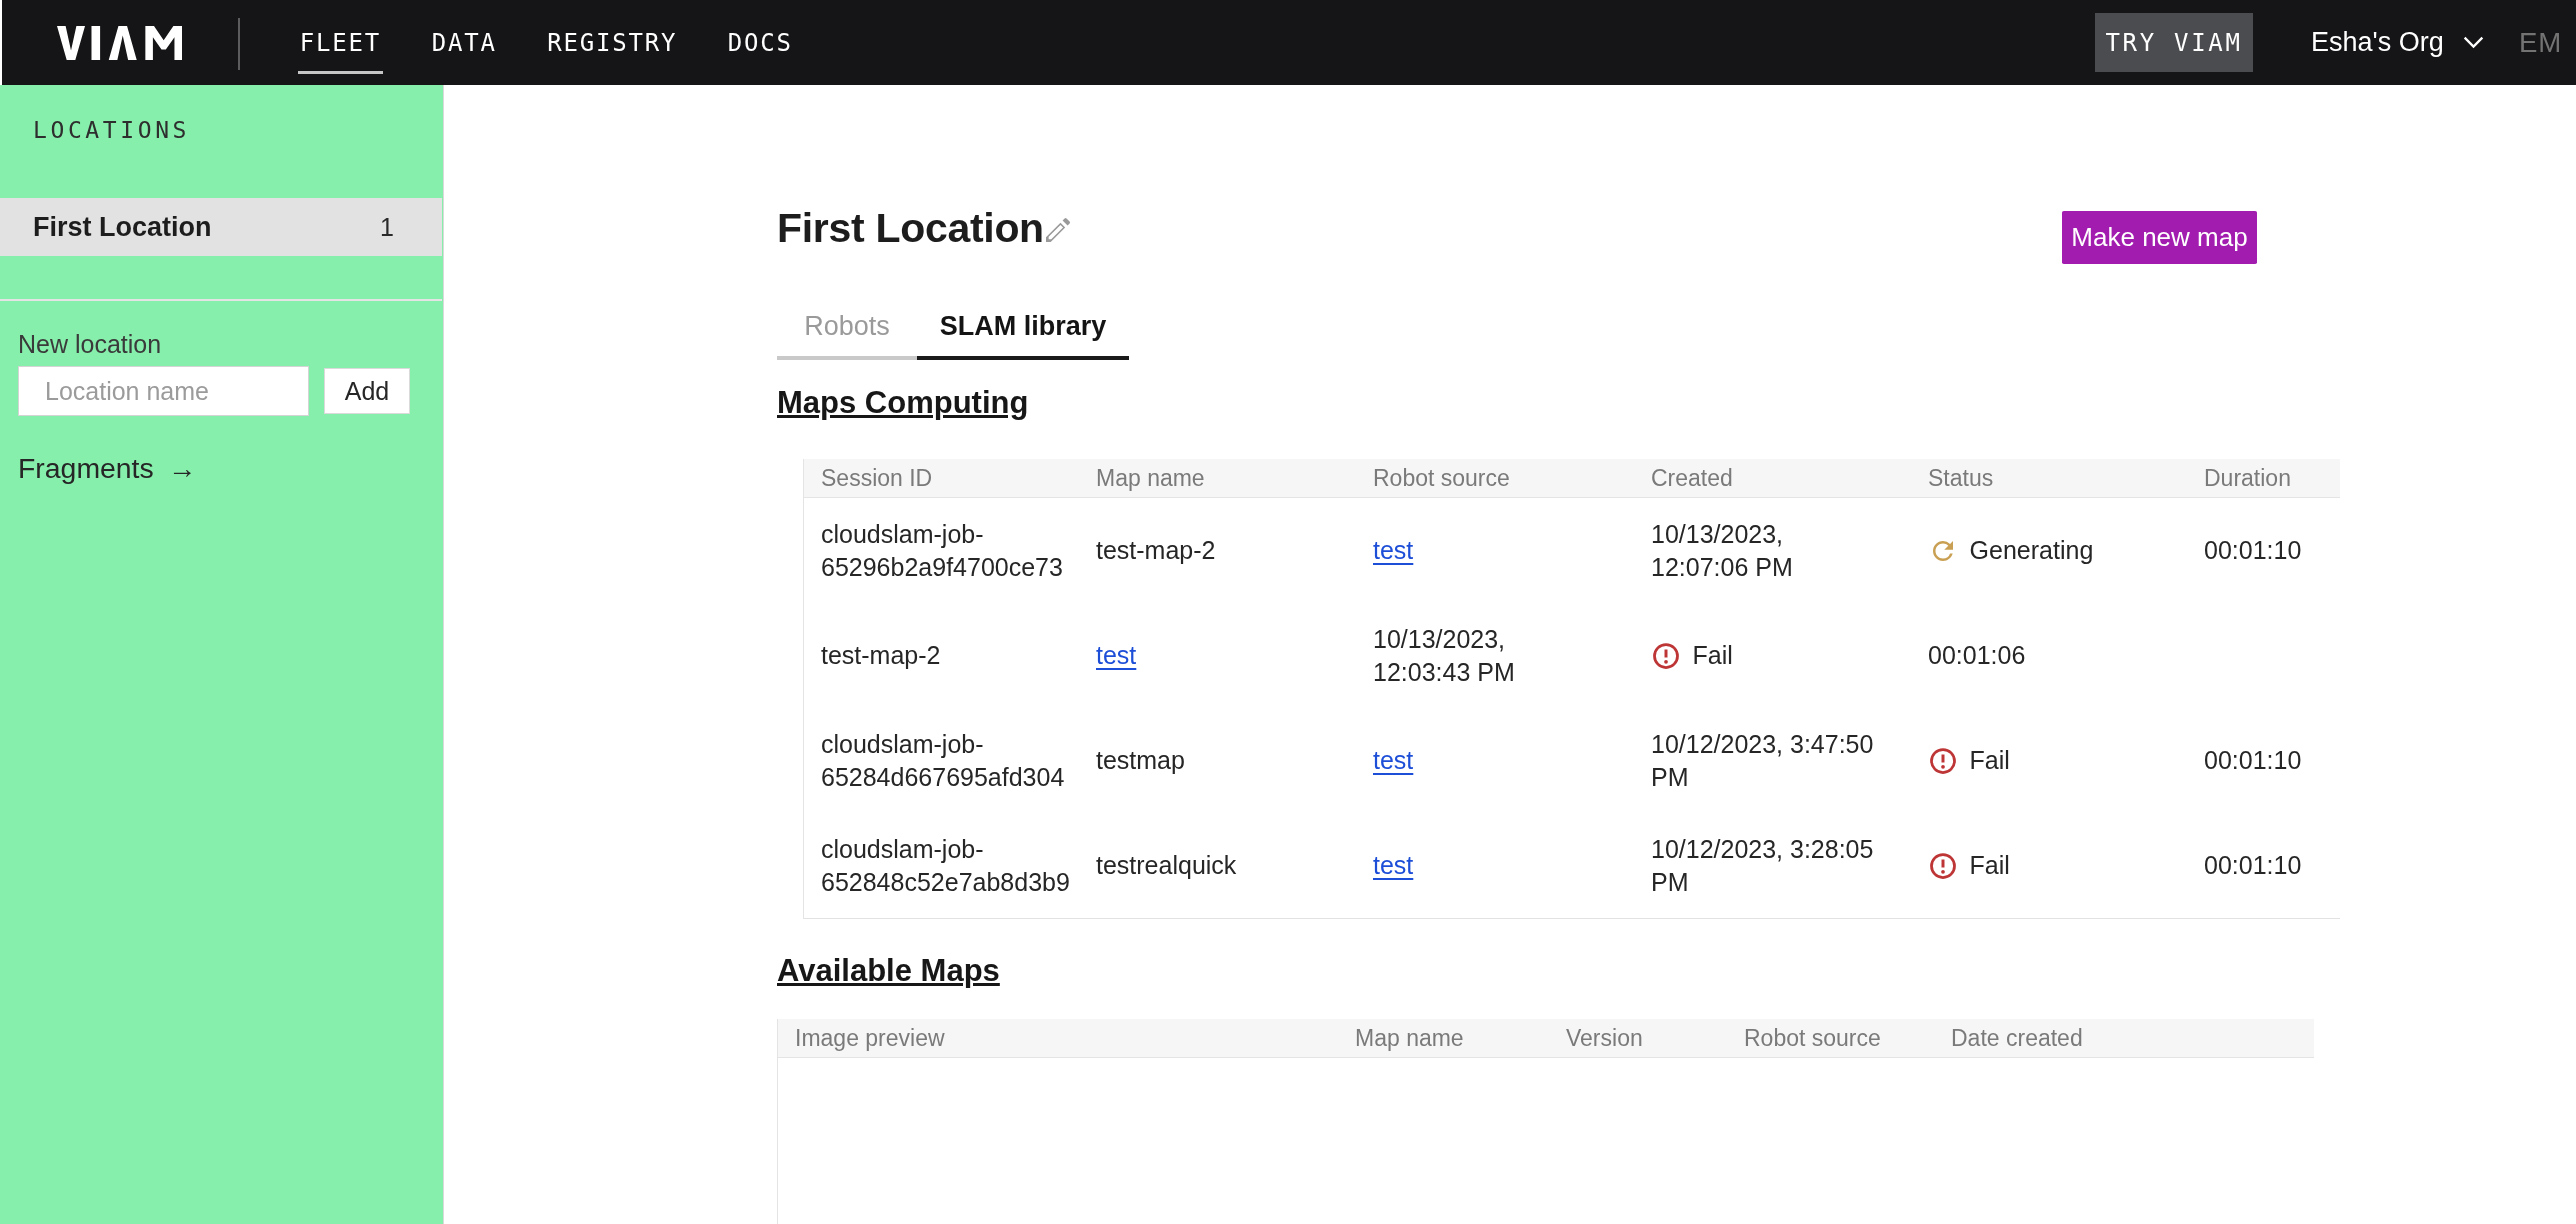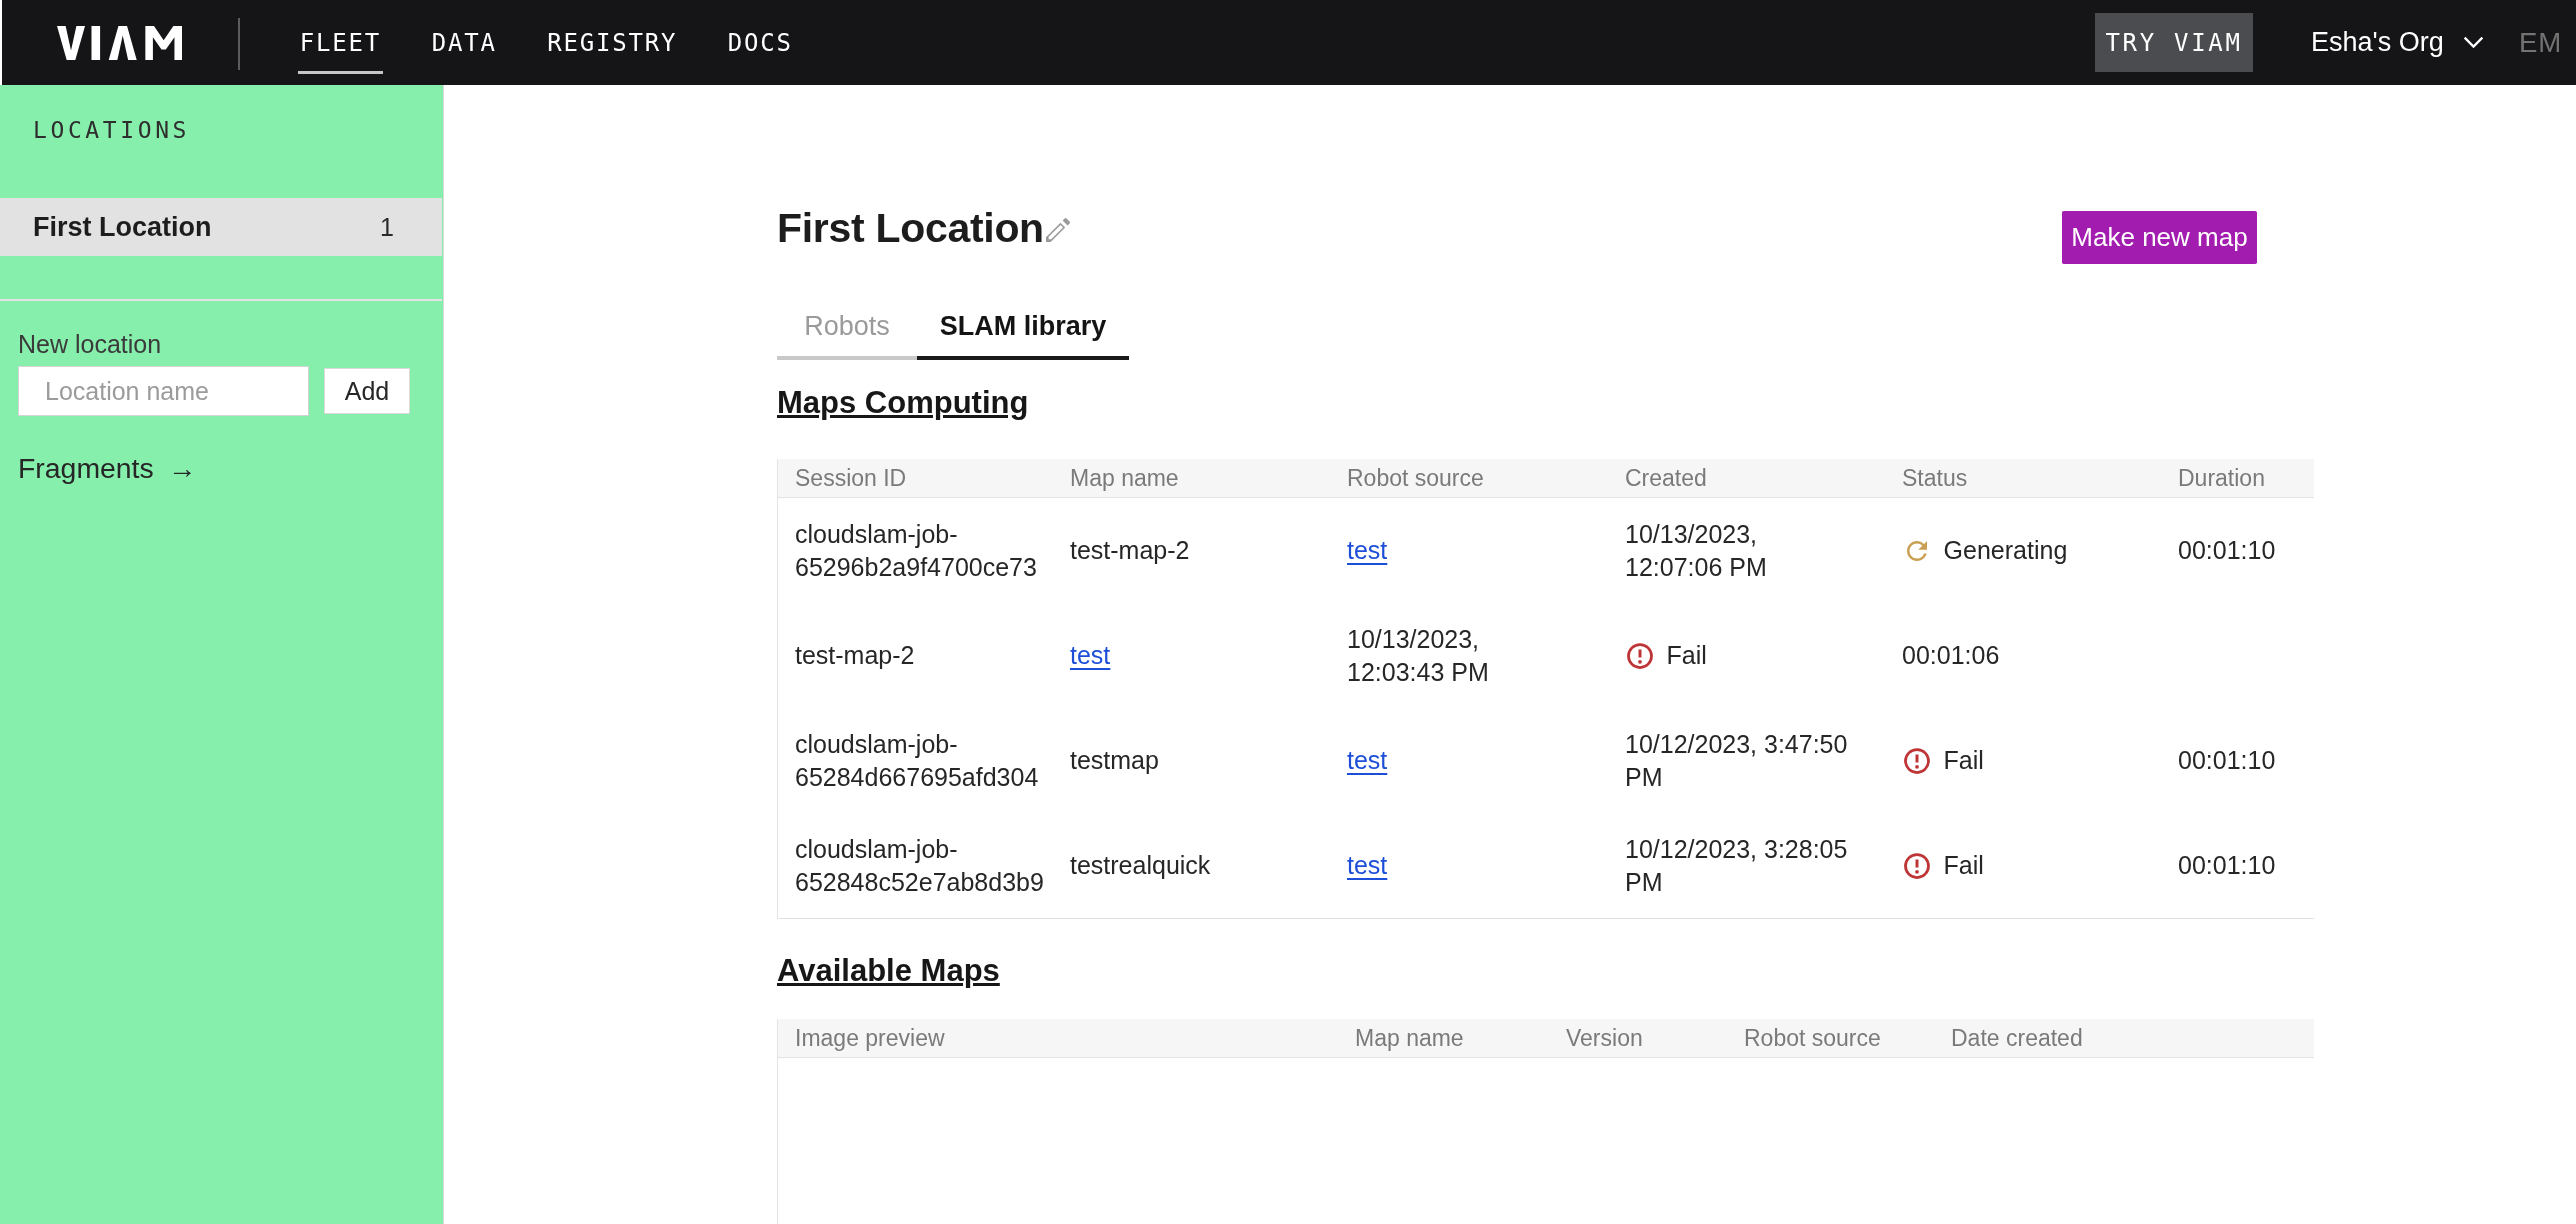--- a/index.html
+++ b/index.html
@@ -101,21 +101,21 @@
   .tab.active { color:#141414; font-weight:600; border-bottom-color:#1a1a1a; }
 
   .section-heading {
     position:absolute; left:777px; font-size:31px; font-weight:700; color:#171717;text-decoration:underline;
   }
   .heading-maps-computing { top:385px; }
   .heading-available-maps { top:953px; }
 
   
   .table { position:absolute; left:777px; width:1537px; border-left:1.8px solid #e4e4e4; }
-  .maps-computing-table { top:459px; }
+  .maps-computing-table { top:459px;margin-left:26px; }
   .available-maps-table { top:1019px; }
   .thead {
     display:grid; background:#f6f6f6; height:39px; align-items:center;
     border-bottom:0.9px solid #e4e4e4;
   }
   .maps-computing-table .thead, .maps-computing-table .trow {
     grid-template-columns:275px 277px 278px 277px 276px 153px;
   }
   .available-maps-table .thead { grid-template-columns:560px 211px 178px 207px 381px; }
   .th { font-size:23px; color:#7a7a7a; padding-left:17px; }

